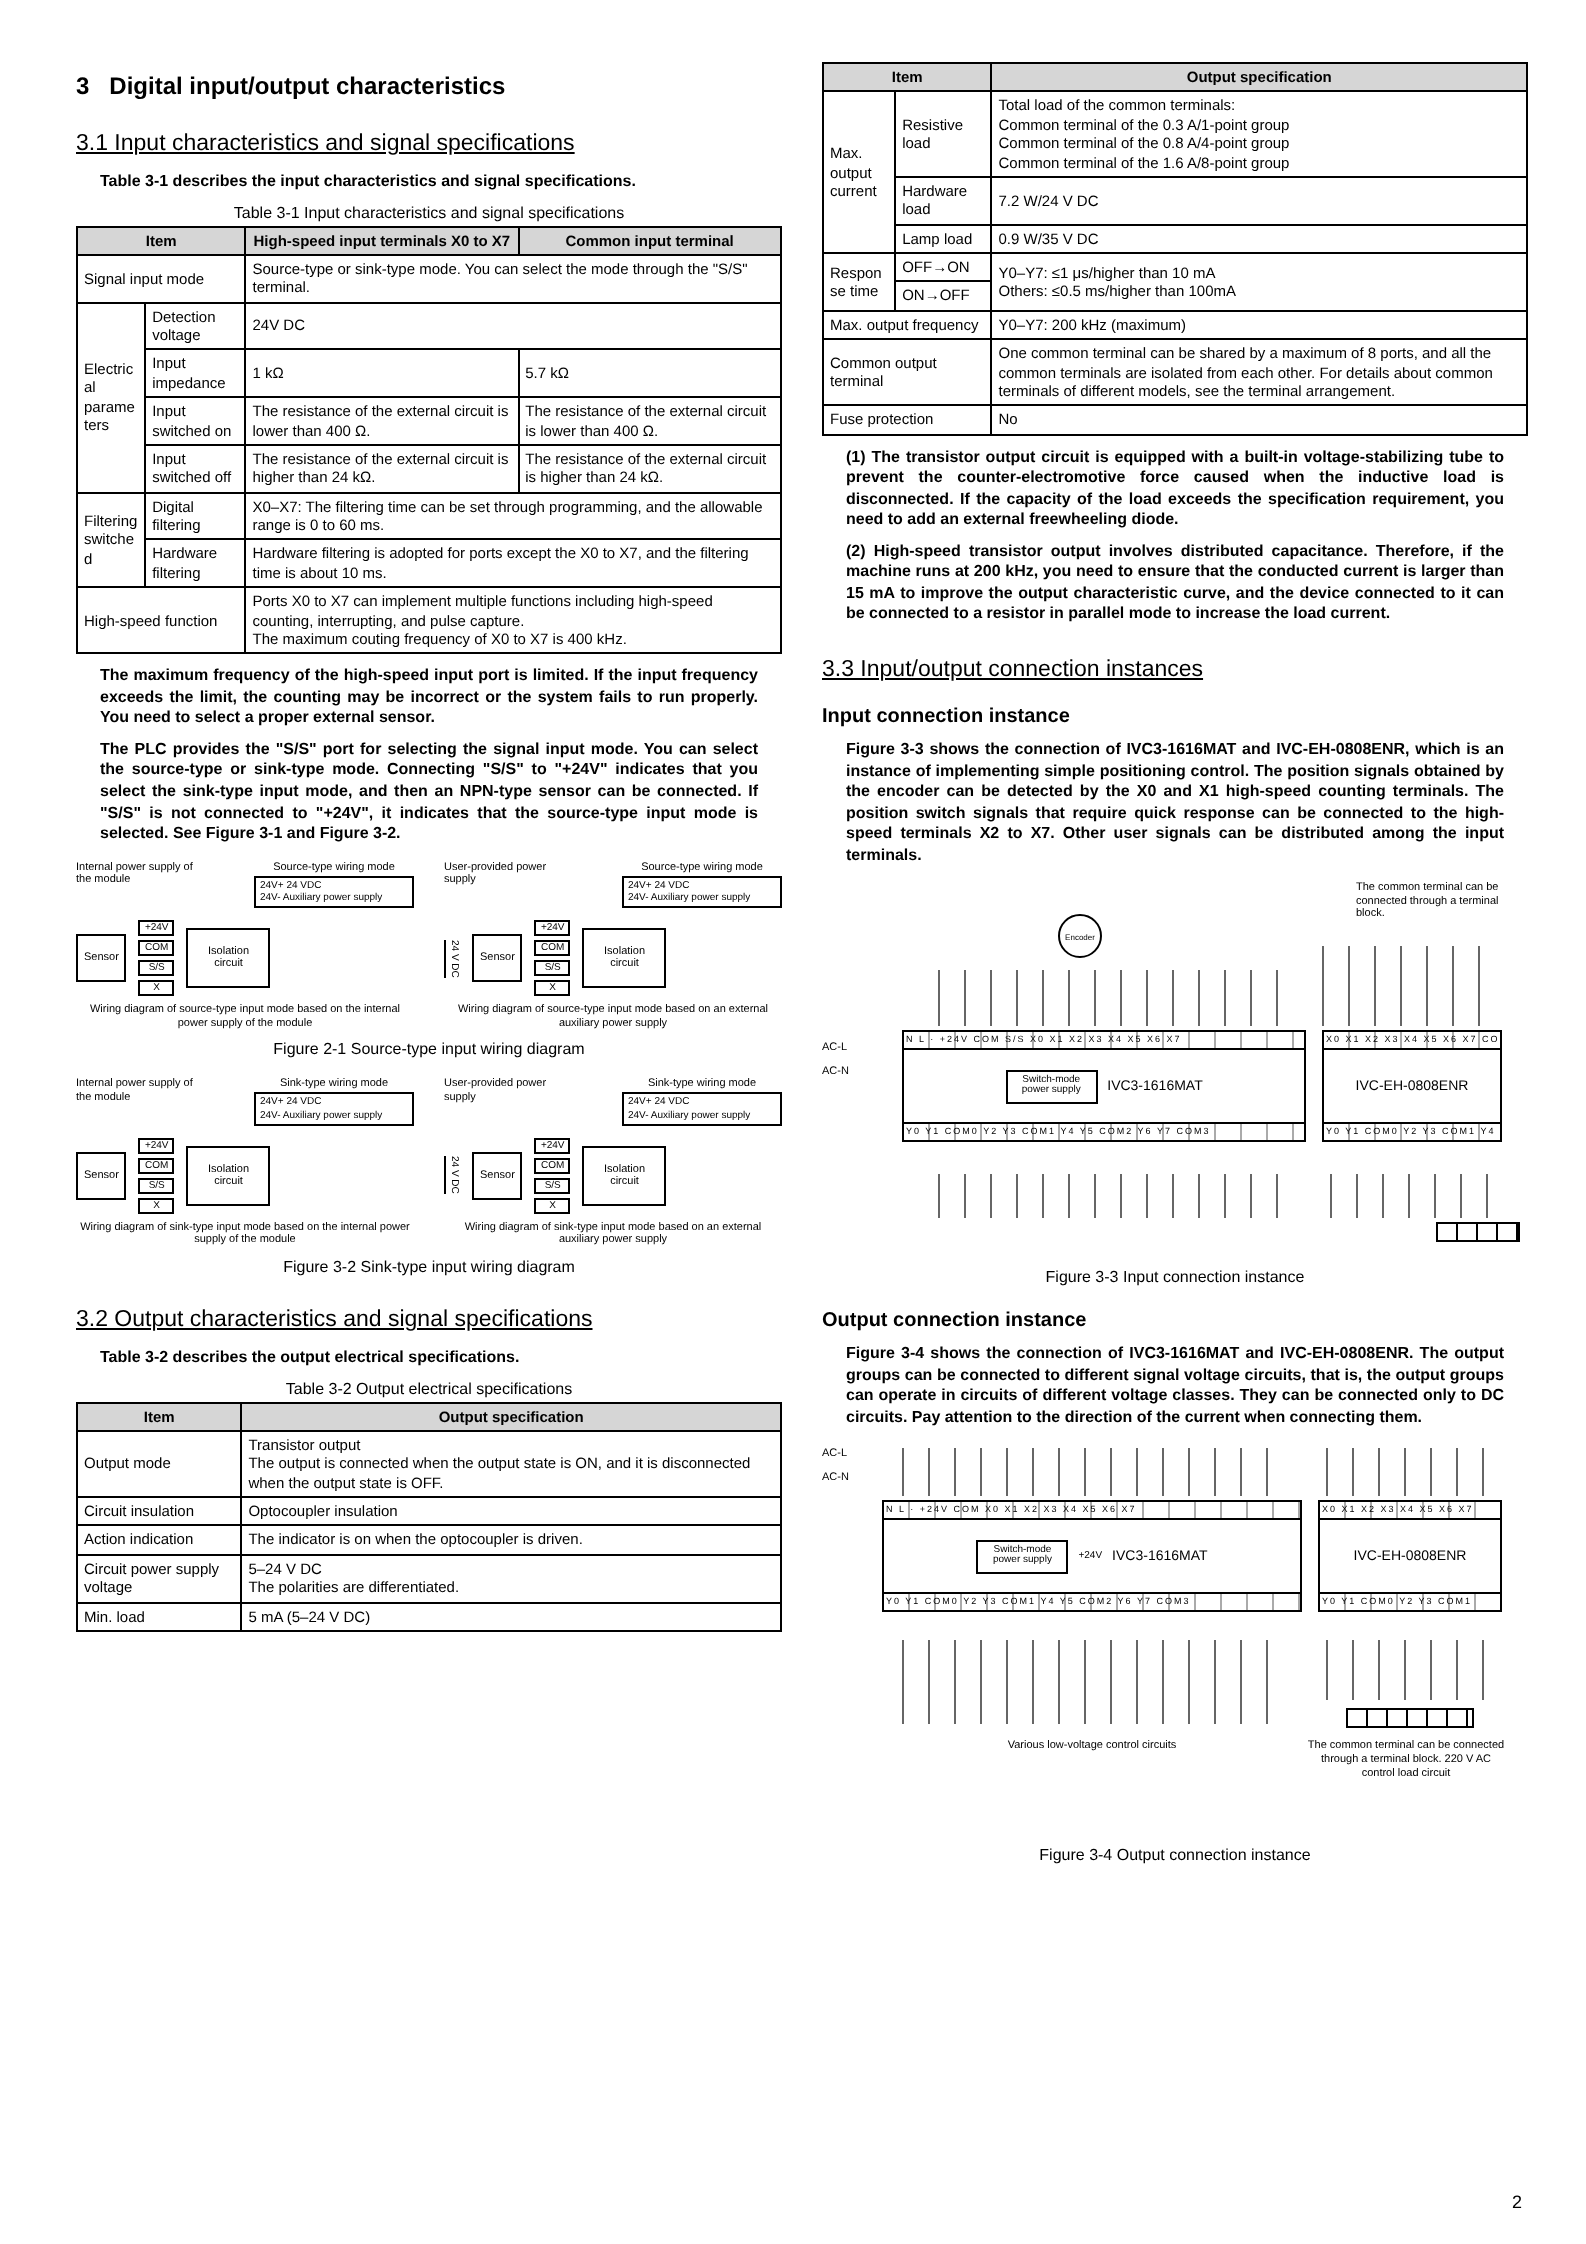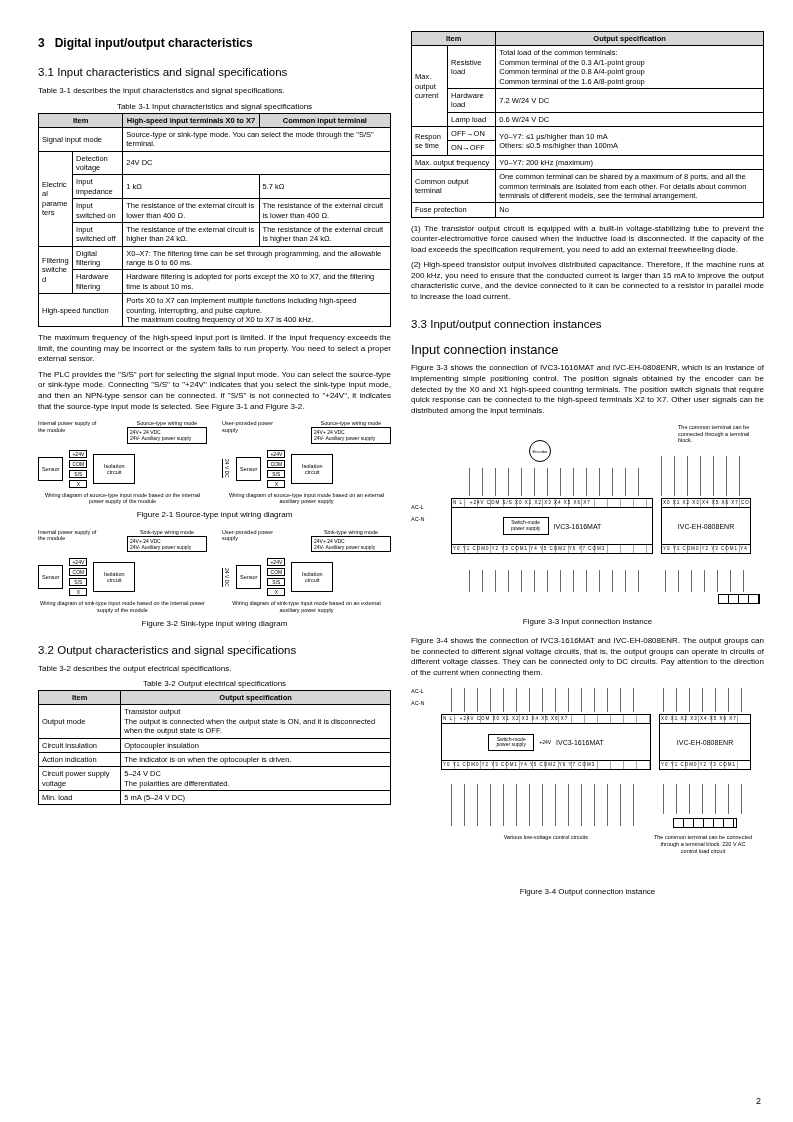--- a/index.html
+++ b/index.html
@@ -3,23 +3,23 @@
 <meta charset="utf-8">
 <style>
   * { margin:0; padding:0; box-sizing:border-box; }
   html,body { background:#888; }
   body { font-family:"Liberation Sans", sans-serif; color:#000; }
   .page { position:relative; width:793px; height:1122px; background:#fff; margin:0 auto; overflow:hidden; }
   .cols { display:flex; gap:20px; padding:30px 30px 0 38px; }
   .col { width:353px; flex:0 0 353px; }
 
   h1 { font-size:12px; font-weight:bold; margin:6px 0 16px; white-space:pre-wrap; }
-  h2 { font-size:11.5px; font-weight:normal; margin:16px 0 8px; }
-  h3 { font-size:13px; font-weight:normal; margin:12px 0 6px; }
-  p  { font-size:8px; line-height:1.32; margin:5px 0; text-align:justify; }
+  h2 { font-size:11.5px; font-weight:normal; margin:16px 0 8px;text-decoration:underline; }
+  h3 { font-size:10px; font-weight:bold; margin:12px 0 6px; }
+  p  { font-size:8px; line-height:1.32; margin:5px 12px; text-align:justify;font-weight:bold; }
   .caption { font-size:8px; text-align:center; margin:3px 0 2px; }
   .fig-caption { font-size:8px; text-align:center; margin:5px 0 10px; }
 
   table.spec { width:100%; border-collapse:collapse; font-size:7.5px; margin:1px 0 6px; table-layout:fixed; }
   .spec th, .spec td { border:1px solid #000; padding:2px 3px; vertical-align:middle; text-align:left; line-height:1.25; word-wrap:break-word; }
   .spec th { background:#d6d6d6; font-weight:bold; text-align:center; }
   .spec td.lbl { }
   .preline { white-space:pre-line; }
 
   
@@ -300,21 +300,21 @@
 Common terminal of the 0.3 A/1-point group
 Common terminal of the 0.8 A/4-point group
 Common terminal of the 1.6 A/8-point group</td>
         </tr>
         <tr>
           <td class="lbl">Hardware load</td>
           <td>7.2 W/24 V DC</td>
         </tr>
         <tr>
           <td class="lbl">Lamp load</td>
-          <td>0.6 W/24 V DC</td>
+          <td>0.9 W/35 V DC</td>
         </tr>
         <tr>
           <td rowspan="2" class="lbl">Response time</td>
           <td class="lbl">OFF→ON</td>
           <td rowspan="2" class="preline">Y0–Y7: ≤1 μs/higher than 10 mA
 Others: ≤0.5 ms/higher than 100mA</td>
         </tr>
         <tr>
           <td class="lbl">ON→OFF</td>
         </tr>
@@ -365,20 +365,21 @@
             </div>
             <div class="strip">Y0 Y1 COM0 Y2 Y3 COM1 Y4 Y5 COM2</div>
           </div>
           <div class="wires" style="left:58px; top:146px; width:180px; height:22px;"></div>
           <div class="wires" style="left:254px; top:146px; width:82px; height:22px;"></div>
           <div class="tblock" style="right:4px; top:170px; width:42px;"></div>
         </div>
         <div class="fig-caption">Figure 3-3 Input connection instance</div>
       </div>
 
+      <h3>Output connection instance</h3>
       <p>Figure 3-4 shows the connection of IVC3-1616MAT and IVC-EH-0808ENR. The output groups can be connected to different signal voltage circuits, that is, the output groups can operate in circuits of different voltage classes. They can be connected only to DC circuits. Pay attention to the direction of the current when connecting them.</p>
 
       <div class="figure">
         <div class="dfig" style="height:196px;">
           <div class="dfig-ac" style="left:0; top:2px;">AC-L</div>
           <div class="dfig-ac" style="left:0; top:14px;">AC-N</div>
           <div class="wires" style="left:40px; top:2px; width:195px; height:24px;"></div>
           <div class="wires" style="left:252px; top:2px; width:84px; height:24px;"></div>
           <div class="device" style="left:30px; top:28px; width:210px;">
             <div class="strip">N L · +24V COM X0 X1 X2 X3 X4 X5 X6 X7</div>

